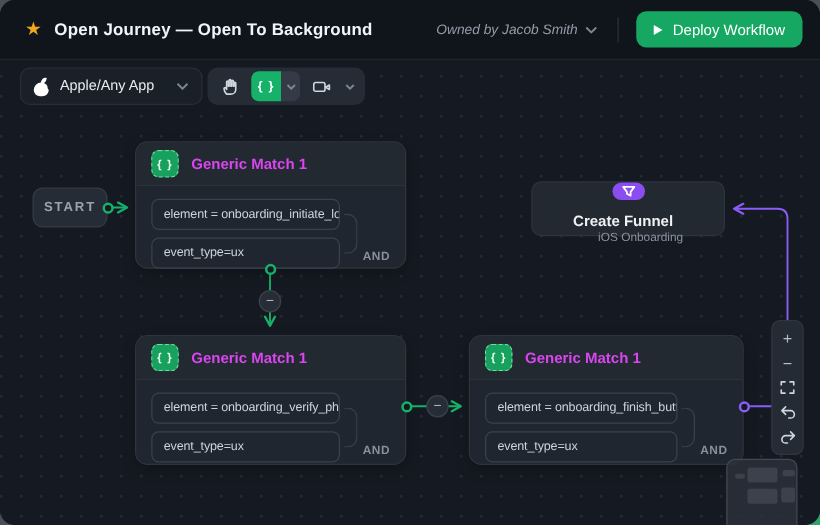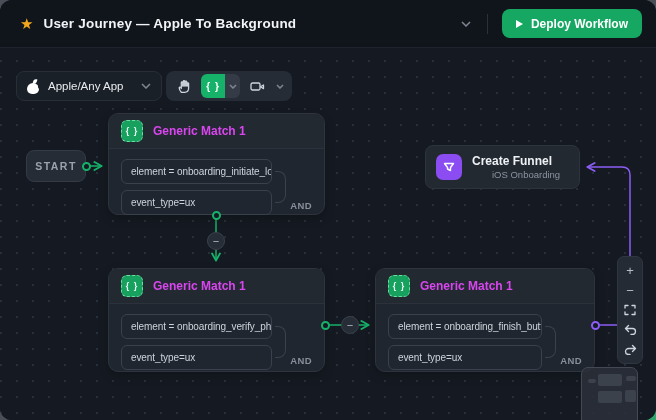--- a/index.html
+++ b/index.html
@@ -18,34 +18,34 @@
   .tophdr {
     position:absolute; top:0; left:0; right:0; height:48px; background:#10151c;
     border-bottom:1px solid #1d242d; display:flex; align-items:center; padding:0 14px; z-index:10;
   }
   .star { color:#f2a61d; font-size:15px; margin:0 10px 0 6px; line-height:1; }
   .wtitle { color:#f2f5f8; font-size:13.5px; font-weight:bold; letter-spacing:.2px; flex:1; }
   .owner { color:#949ca7; font-size:11px; font-style:italic; margin-right:6px; }
   .chev { stroke:#7e8691; stroke-width:1.5; fill:none; }
   .hdr-div { width:1px; height:20px; background:#2a313b; margin:0 14px; }
   .deploy {
-    background:#16a763; color:#fff; font-size:12px; font-weight:bold; border:none;
+    background:#16a763; color:#fff; font-size:12px; font-weight:normal; border:none;
     border-radius:8px; height:29px; padding:0 14px; display:flex; align-items:center; gap:8px; cursor:pointer;
     font-family:"Liberation Sans",sans-serif;
   }
   .play { width:0; height:0; border-left:7px solid #fff; border-top:4.5px solid transparent; border-bottom:4.5px solid transparent; }
   
   .canvas {
     position:absolute; top:48px; left:0; right:0; bottom:0;
     background-color:#151a22;
     background-image:radial-gradient(circle, #273039 1px, transparent 1.3px);
     background-size:16px 16px; background-position:9px 5px;
   }
   
-  .apptools { position:absolute; top:23px; left:16px; display:flex; gap:4px; z-index:6; }
+  .apptools { position:absolute; top:6px; left:16px; display:flex; gap:4px; z-index:6; }
   .appsel {
     width:146px; height:30px; background:#1a2028; border:1px solid #272e38; border-radius:8px;
     display:flex; align-items:center; padding:0 10px; gap:8px; cursor:pointer;
   }
   .appsel .lbl { color:#e8ecf0; font-size:11.5px; flex:1; }
   .apple-logo { position:relative; width:13px; height:15px; }
   .apple-logo .aleaf { position:absolute; left:6px; top:0; width:4px; height:5px; background:#fff; border-radius:80% 0 80% 0; transform:rotate(10deg); }
   .apple-logo .abody { position:absolute; left:0; bottom:0; width:12px; height:11px; background:#fff; border-radius:6px 6px 5px 5px; }
   .apple-logo .abite { position:absolute; right:-3px; top:5px; width:5px; height:5px; background:#1a2028; border-radius:50%; }
   .toolgrp {
@@ -78,21 +78,21 @@
   .andlbl { color:#87909b; font-size:9.5px; font-weight:bold; margin-left:4px; letter-spacing:.4px;margin-top:36px; }
   
   .startnode {
     position:absolute; left:26px; top:102px; width:60px; height:32px; background:#262c35; border:1px solid #343b45;
     border-radius:8px; display:flex; align-items:center; justify-content:center; z-index:2;
     color:#9aa2ad; font-size:10.5px; font-weight:bold; letter-spacing:1.5px;
   }
   
   .funnel {
     position:absolute; left:425px; top:97px; width:155px; height:44px; background:#232931; border:1px solid #2d343e;
-    border-radius:8px; display:flex; align-items:center; gap:10px; padding:0 10px; z-index:2;
+    border-radius:8px; display:flex; align-items:center; gap:10px; padding:0 10px; z-index:2;flex-direction:column;
   }
   .ficon { width:26px; height:26px; background:#8b4df2; border-radius:7px; display:flex; align-items:center; justify-content:center; }
   .ftitle { color:#eef1f5; font-size:12px; font-weight:bold; line-height:1.25; }
   .fsub { color:#8b939e; font-size:9.5px;margin-left:20px; }
   
   .ring { position:absolute; width:9px; height:9px; border-radius:50%; background:#141a22; border:2px solid #17b26a; z-index:4; cursor:pointer; }
   .ring.purple { border-color:#8b5cf6; }
   
   .edgebtn {
     position:absolute; width:18px; height:18px; border-radius:50%; background:#272d37; border:1px solid #3a414b;
@@ -115,21 +115,22 @@
 </style>
 </head>
 <body>
 
 <div class="bg-accent"></div>
 
 <div class="card">
 
   <div class="tophdr">
     <span class="star">★</span>
-    <span class="wtitle">User Journey — Apple To Background</span>
+    <span class="wtitle">Open Journey — Open To Background</span>
+    <span class="owner">Owned by Jacob Smith</span>
     <span style="display:flex;margin-right:2px;">
       <svg width="10" height="6" viewBox="0 0 10 6">
           <polyline class="chev" points="1,1 5,5 9,1"></polyline>
         </svg>
     </span>
     <span class="hdr-div"></span>
     <button class="deploy">
       <span class="play"></span>
       <span>Deploy Workflow</span>
     </button>

